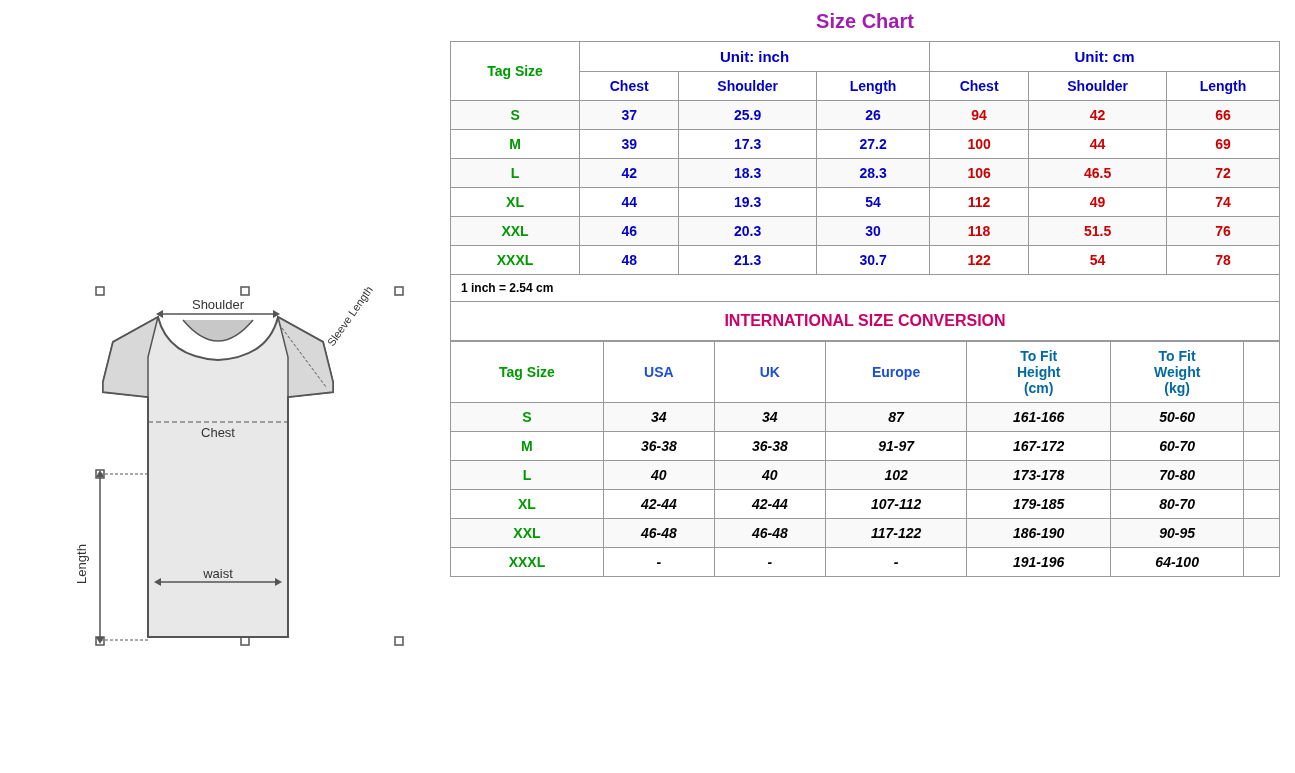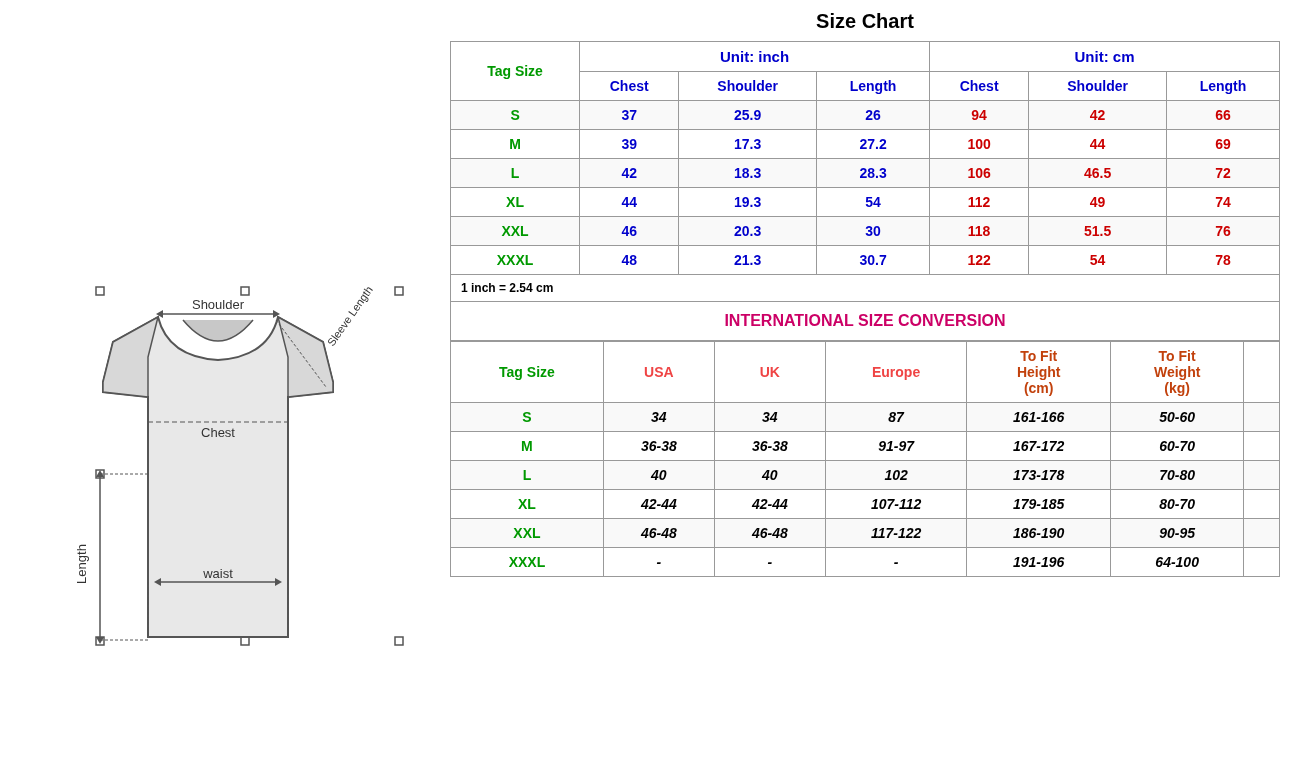--- a/index.html
+++ b/index.html
@@ -23,21 +23,21 @@
       position: relative;
     }
 
     .right-panel {
       flex: 1;
       padding: 10px 15px;
     }
 
     .section-title {
       text-align: center;
-      color: #000000;
+      color: #a21caf;
       font-size: 20px;
       font-weight: bold;
       margin-bottom: 8px;
     }
 
     table {
       width: 100%;
       border-collapse: collapse;
       font-size: 14px;
     }
@@ -101,32 +101,32 @@
       border-top: none;
       padding-left: 10px;
     }
 
     .conversion-tag-size {
       color: #009900;
       font-weight: bold;
     }
 
     .conv-header {
-      color: #ef4444;
+      color: #1d4ed8;
       font-weight: bold;
     }
 
     .conv-data {
       color: #000;
       font-weight: bold;
       font-style: italic;
     }
 
     .to-fit-header {
-      color: #c2410c;
+      color: #0369a1;
       font-weight: bold;
     }
 
     
     svg text {
       font-family: Arial, sans-serif;
     }
   </style>
 </head>
 <body>

